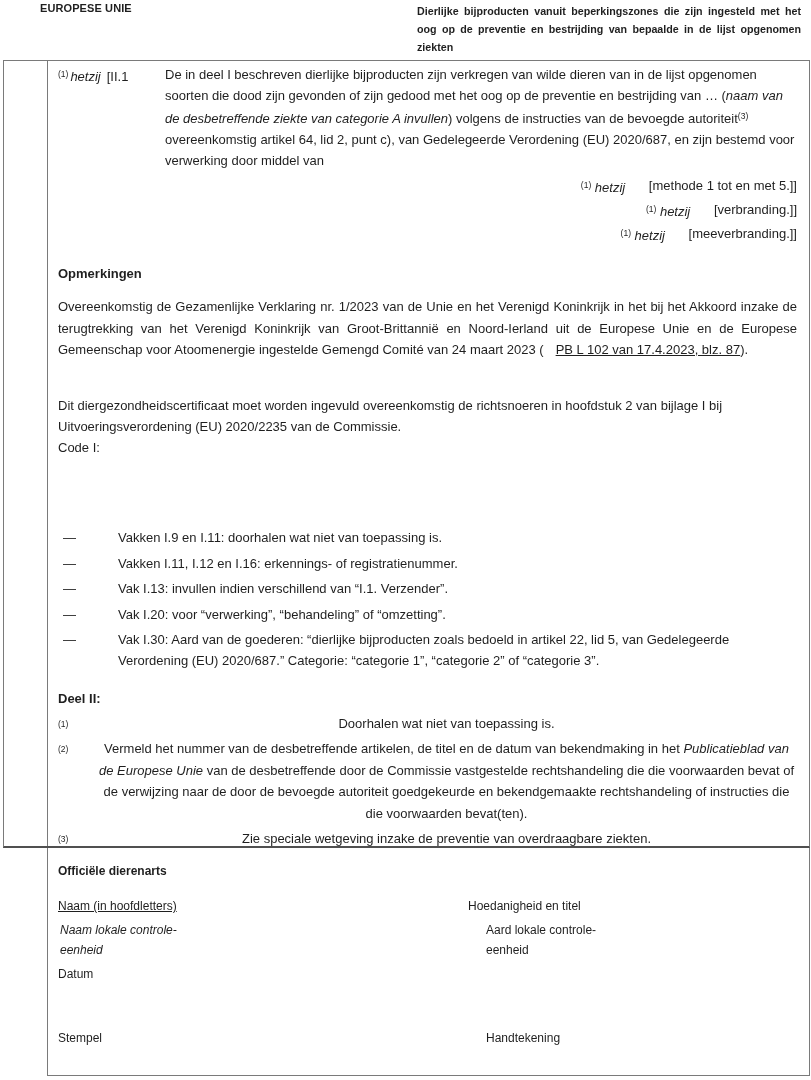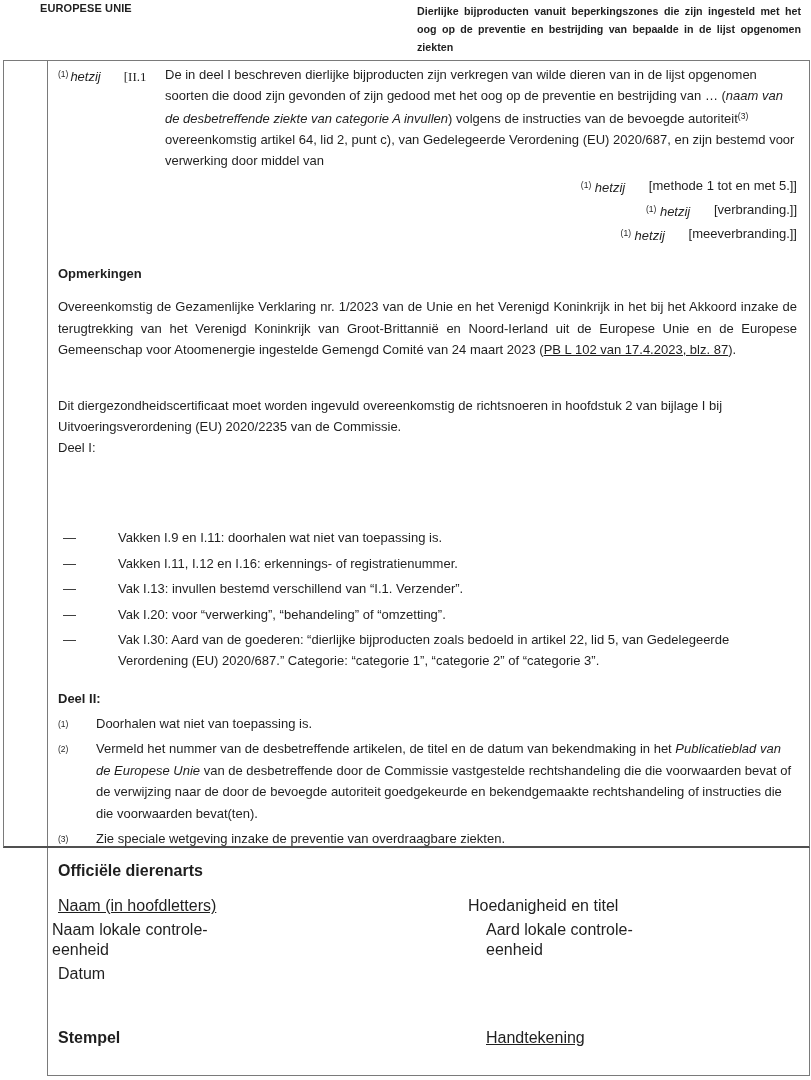--- a/index.html
+++ b/index.html
@@ -34,27 +34,27 @@
     border-right: 1px solid #7a7a7a;
   }
   .content {
     position: absolute; top: 0; left: 44px; right: 0; bottom: 0;
     font-size: 13px; line-height: 21px; overflow: hidden;
   }
   .blk { position: absolute; left: 10px; right: 12px; }
 
   .sup { font-size: 8.5px; vertical-align: 4px; }
   .it  { font-style: italic; }
-  .uline { text-decoration: underline; }
+  .uline { text-decoration: underline; margin-left: 12px; }
 
   
   .clause { top: 3px; display: flex; }
   .clause-label { flex: 0 0 107px; white-space: nowrap; }
   .clause-label .it { margin-left: 2px; }
-  .clause-num { margin-left: 23px; font-family: Liberation Serif, serif; }
+  .clause-num { margin-left: 6px; }
   .clause-text { flex: 1; }
 
   
   .option { display: flex; left: 113px; justify-content: flex-end; }
   .option-label { flex: 0 0 68px; white-space: nowrap; }
   .opt-1 { top: 114px; }
   .opt-2 { top: 138px; }
   .opt-3 { top: 162px; }
 
   .h-opmerkingen { top: 202px; font-weight: bold; }
@@ -65,42 +65,42 @@
 
   .deel1-list { top: 466px; }
   .deel1-item { display: flex; padding-left: 5px; margin-bottom: 4.5px; }
   .deel1-bullet { flex: 0 0 55px; }
   .deel1-text { flex: 1; }
 
   .h-deel2 { top: 627px; font-weight: bold; }
 
   .footnote { display: flex; }
   .fn-marker { flex: 0 0 38px; font-size: 8.5px; padding-top: 1px; }
-  .fn-text { flex: 1; }
+  .fn-text { flex: 1; text-align: center; }
   .fn-1 { top: 652px; }
   .fn-2 { top: 677px; line-height: 21.5px; }
   .fn-3 { top: 767px; }
 
   
   .sig-box {
     position: absolute; top: 848px; left: 47px; width: 761px; height: 227px;
     border-left: 1px solid #7a7a7a;
     border-right: 1px solid #7a7a7a;
     border-bottom: 1px solid #7a7a7a;
-    font-size: 16px;
+    font-size: 12px;
   }
   .sig-label { position: absolute; line-height: 20px; white-space: pre-line; }
   .sig-title { top: 13px; left: 10px; font-weight: bold; }
   .lbl-naam { top: 48px; left: 10px; text-decoration: underline; }
   .lbl-hoedanigheid { top: 48px; left: 420px; }
-  .lbl-naam-lokale { top: 72px; left: 4px; }
+  .lbl-naam-lokale { top: 72px; left: 12px; font-style: italic; }
   .lbl-code-lokale { top: 72px; left: 438px; }
   .lbl-datum { top: 116px; left: 10px; }
-  .lbl-stempel { top: 180px; left: 10px; font-weight: bold; }
-  .lbl-handtekening { top: 180px; left: 438px; text-decoration: underline; }
+  .lbl-stempel { top: 180px; left: 10px; }
+  .lbl-handtekening { top: 180px; left: 438px; }
 </style>
 </head>
 <body>
 
 <div class="page">
 
   <div class="header-left">EUROPESE UNIE</div>
   <div class="header-right">Dierlijke bijproducten vanuit beperkingszones die zijn ingesteld met het oog op de preventie en bestrijding van bepaalde in de lijst opgenomen ziekten</div>
 
   <div class="doc-table">
@@ -124,35 +124,35 @@
         <span class="option-label"><span class="sup">(1)</span> <span class="it">hetzij</span></span>
         <span>[meeverbranding.]]</span>
       </div>
 
       <div class="blk h-opmerkingen">Opmerkingen</div>
 
       <div class="blk para-joint"><span>Overeenkomstig de Gezamenlijke Verklaring nr. 1/2023 van de Unie en het Verenigd Koninkrijk in het bij het Akkoord inzake de terugtrekking van het Verenigd Koninkrijk van Groot-Brittannië en Noord-Ierland uit de Europese Unie en de Europese Gemeenschap voor Atoomenergie ingestelde Gemengd Comité van 24 maart 2023 (</span><span class="uline">PB L 102 van 17.4.2023, blz. 87</span><span>).</span></div>
 
       <div class="blk purpose">
         <div>Dit diergezondheidscertificaat moet worden ingevuld overeenkomstig de richtsnoeren in hoofdstuk 2 van bijlage I bij Uitvoeringsverordening (EU) 2020/2235 van de Commissie.</div>
-        <div>Deel I:</div>
+        <div>Code I:</div>
       </div>
 
       <div class="blk deel1-list">
         <div class="deel1-item">
           <span class="deel1-bullet">—</span>
           <span class="deel1-text">Vakken I.9 en I.11: doorhalen wat niet van toepassing is.</span>
         </div>
         <div class="deel1-item">
           <span class="deel1-bullet">—</span>
           <span class="deel1-text">Vakken I.11, I.12 en I.16: erkennings- of registratienummer.</span>
         </div>
         <div class="deel1-item">
           <span class="deel1-bullet">—</span>
-          <span class="deel1-text">Vak I.13: invullen bestemd verschillend van “I.1. Verzender”.</span>
+          <span class="deel1-text">Vak I.13: invullen indien verschillend van “I.1. Verzender”.</span>
         </div>
         <div class="deel1-item">
           <span class="deel1-bullet">—</span>
           <span class="deel1-text">Vak I.20: voor “verwerking”, “behandeling” of “omzetting”.</span>
         </div>
         <div class="deel1-item">
           <span class="deel1-bullet">—</span>
           <span class="deel1-text">Vak I.30: Aard van de goederen: “dierlijke bijproducten zoals bedoeld in artikel 22, lid 5, van Gedelegeerde Verordening (EU) 2020/687.” Categorie: “categorie 1”, “categorie 2” of “categorie 3”.</span>
         </div>
       </div>

